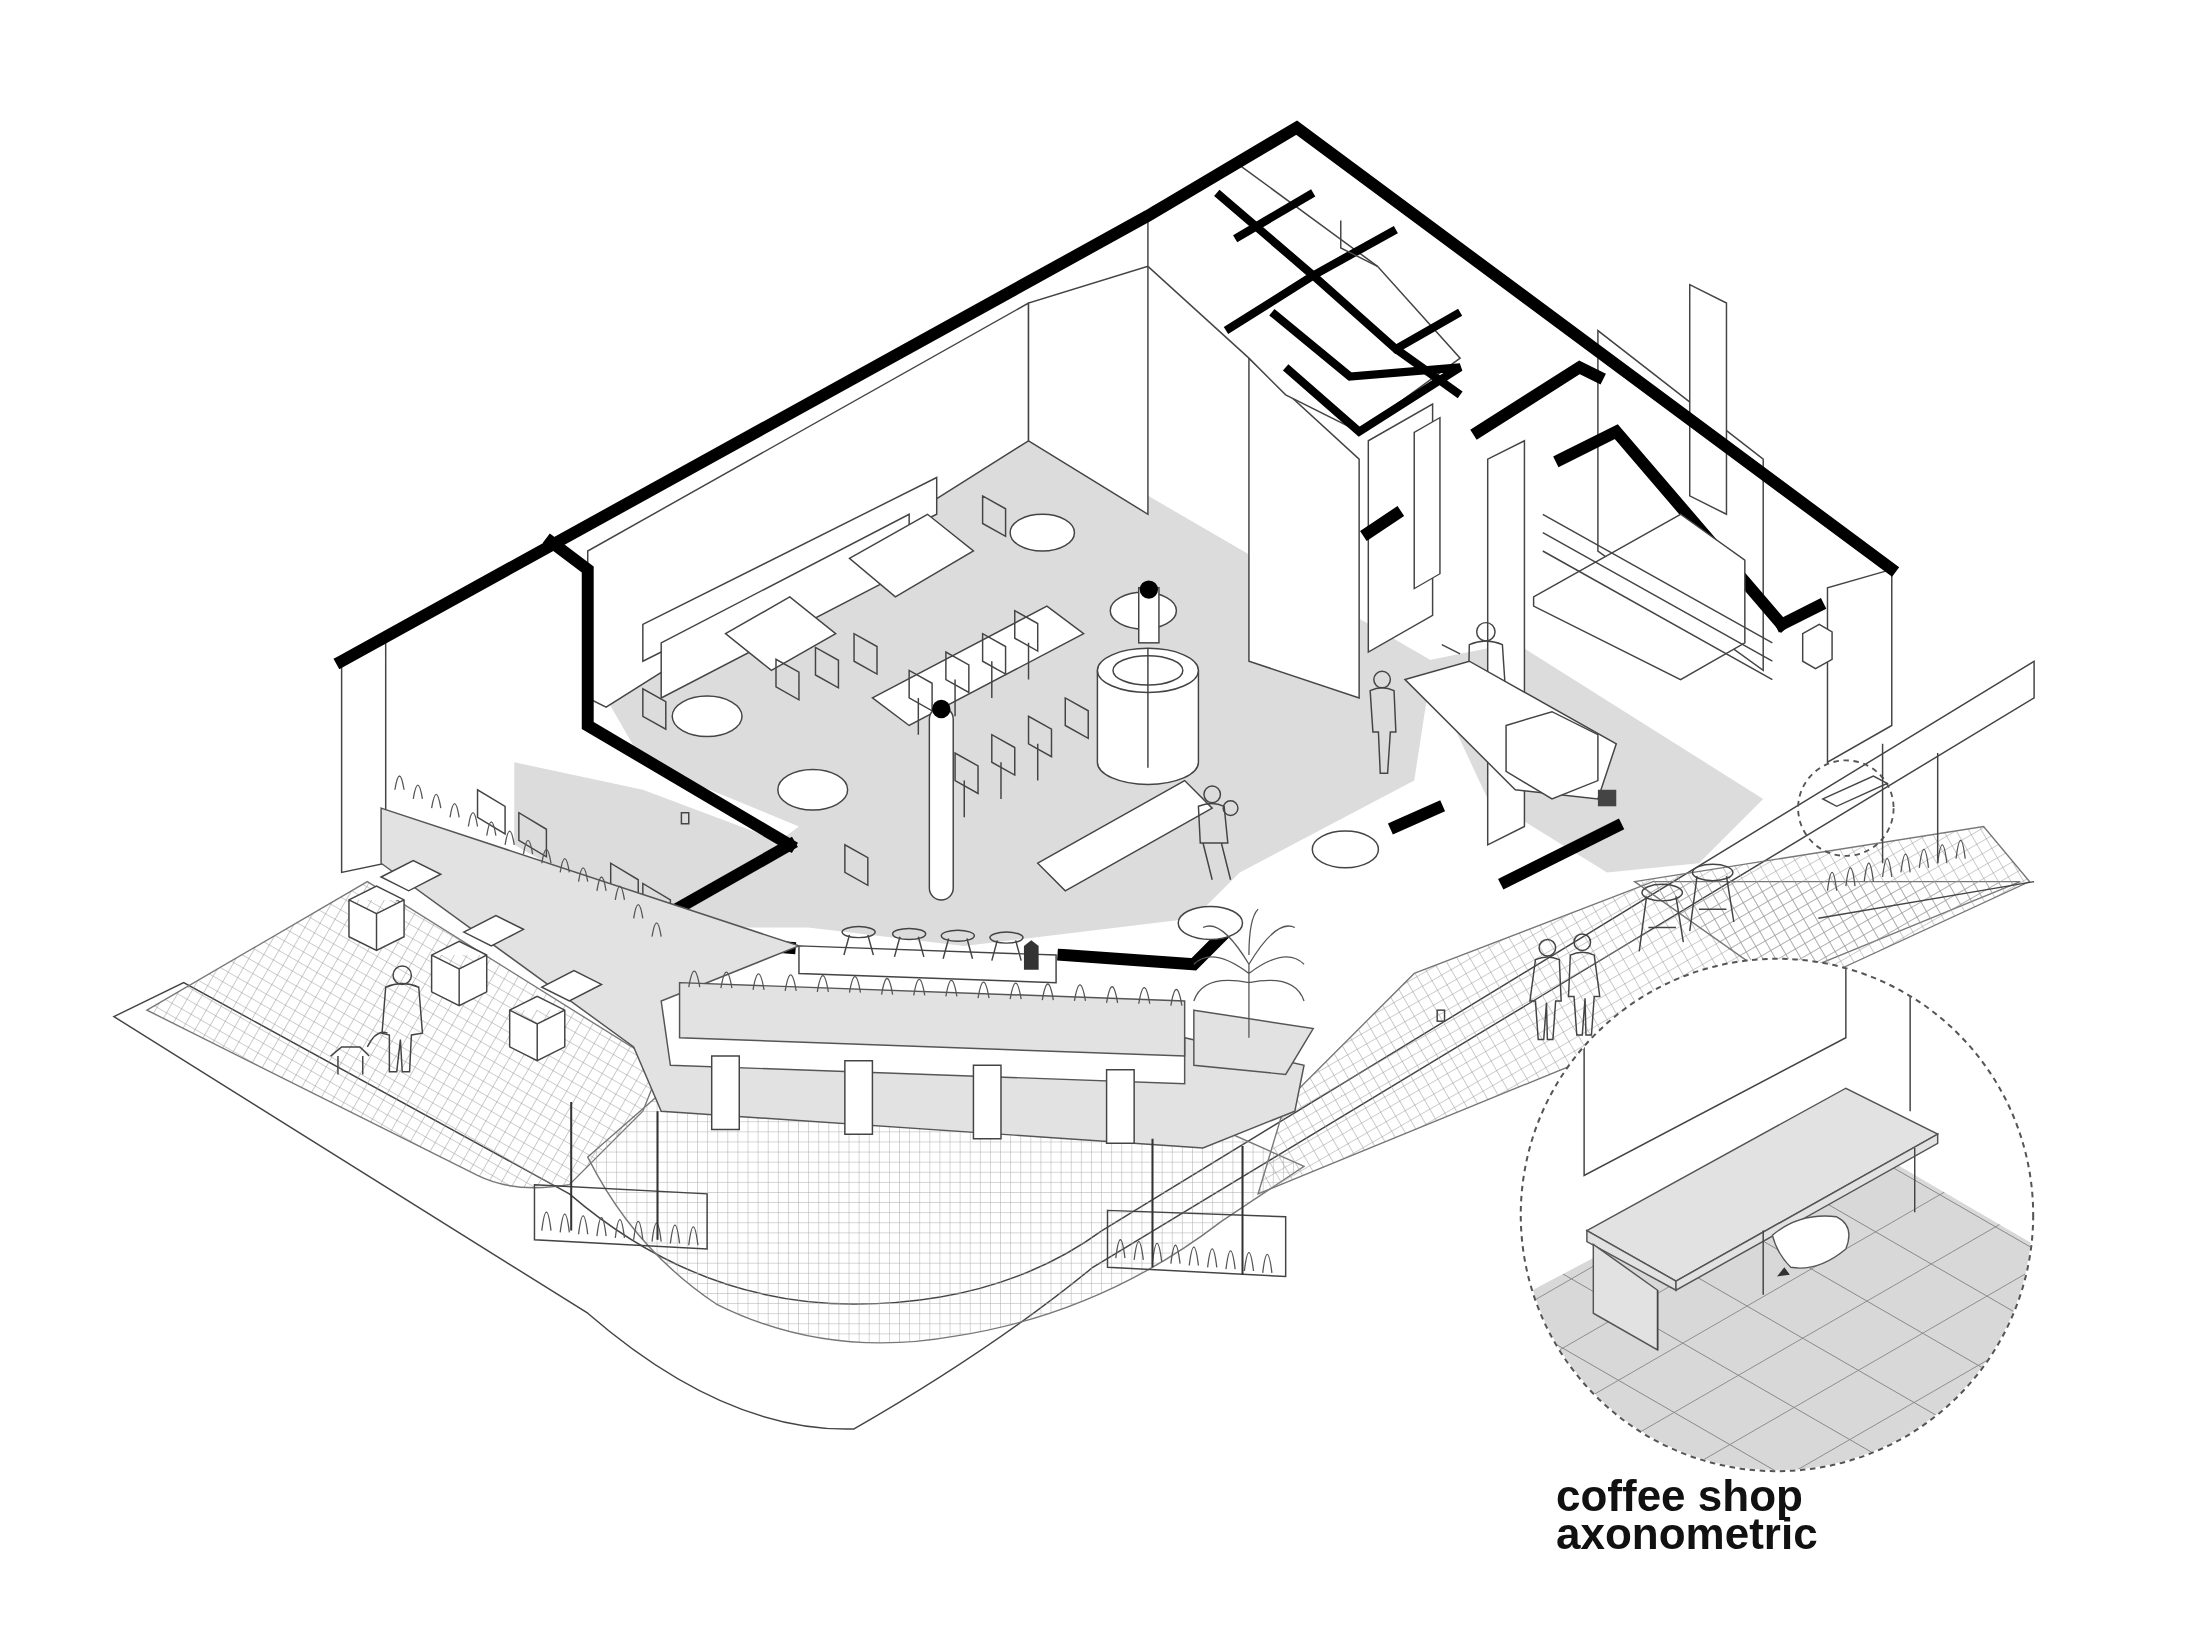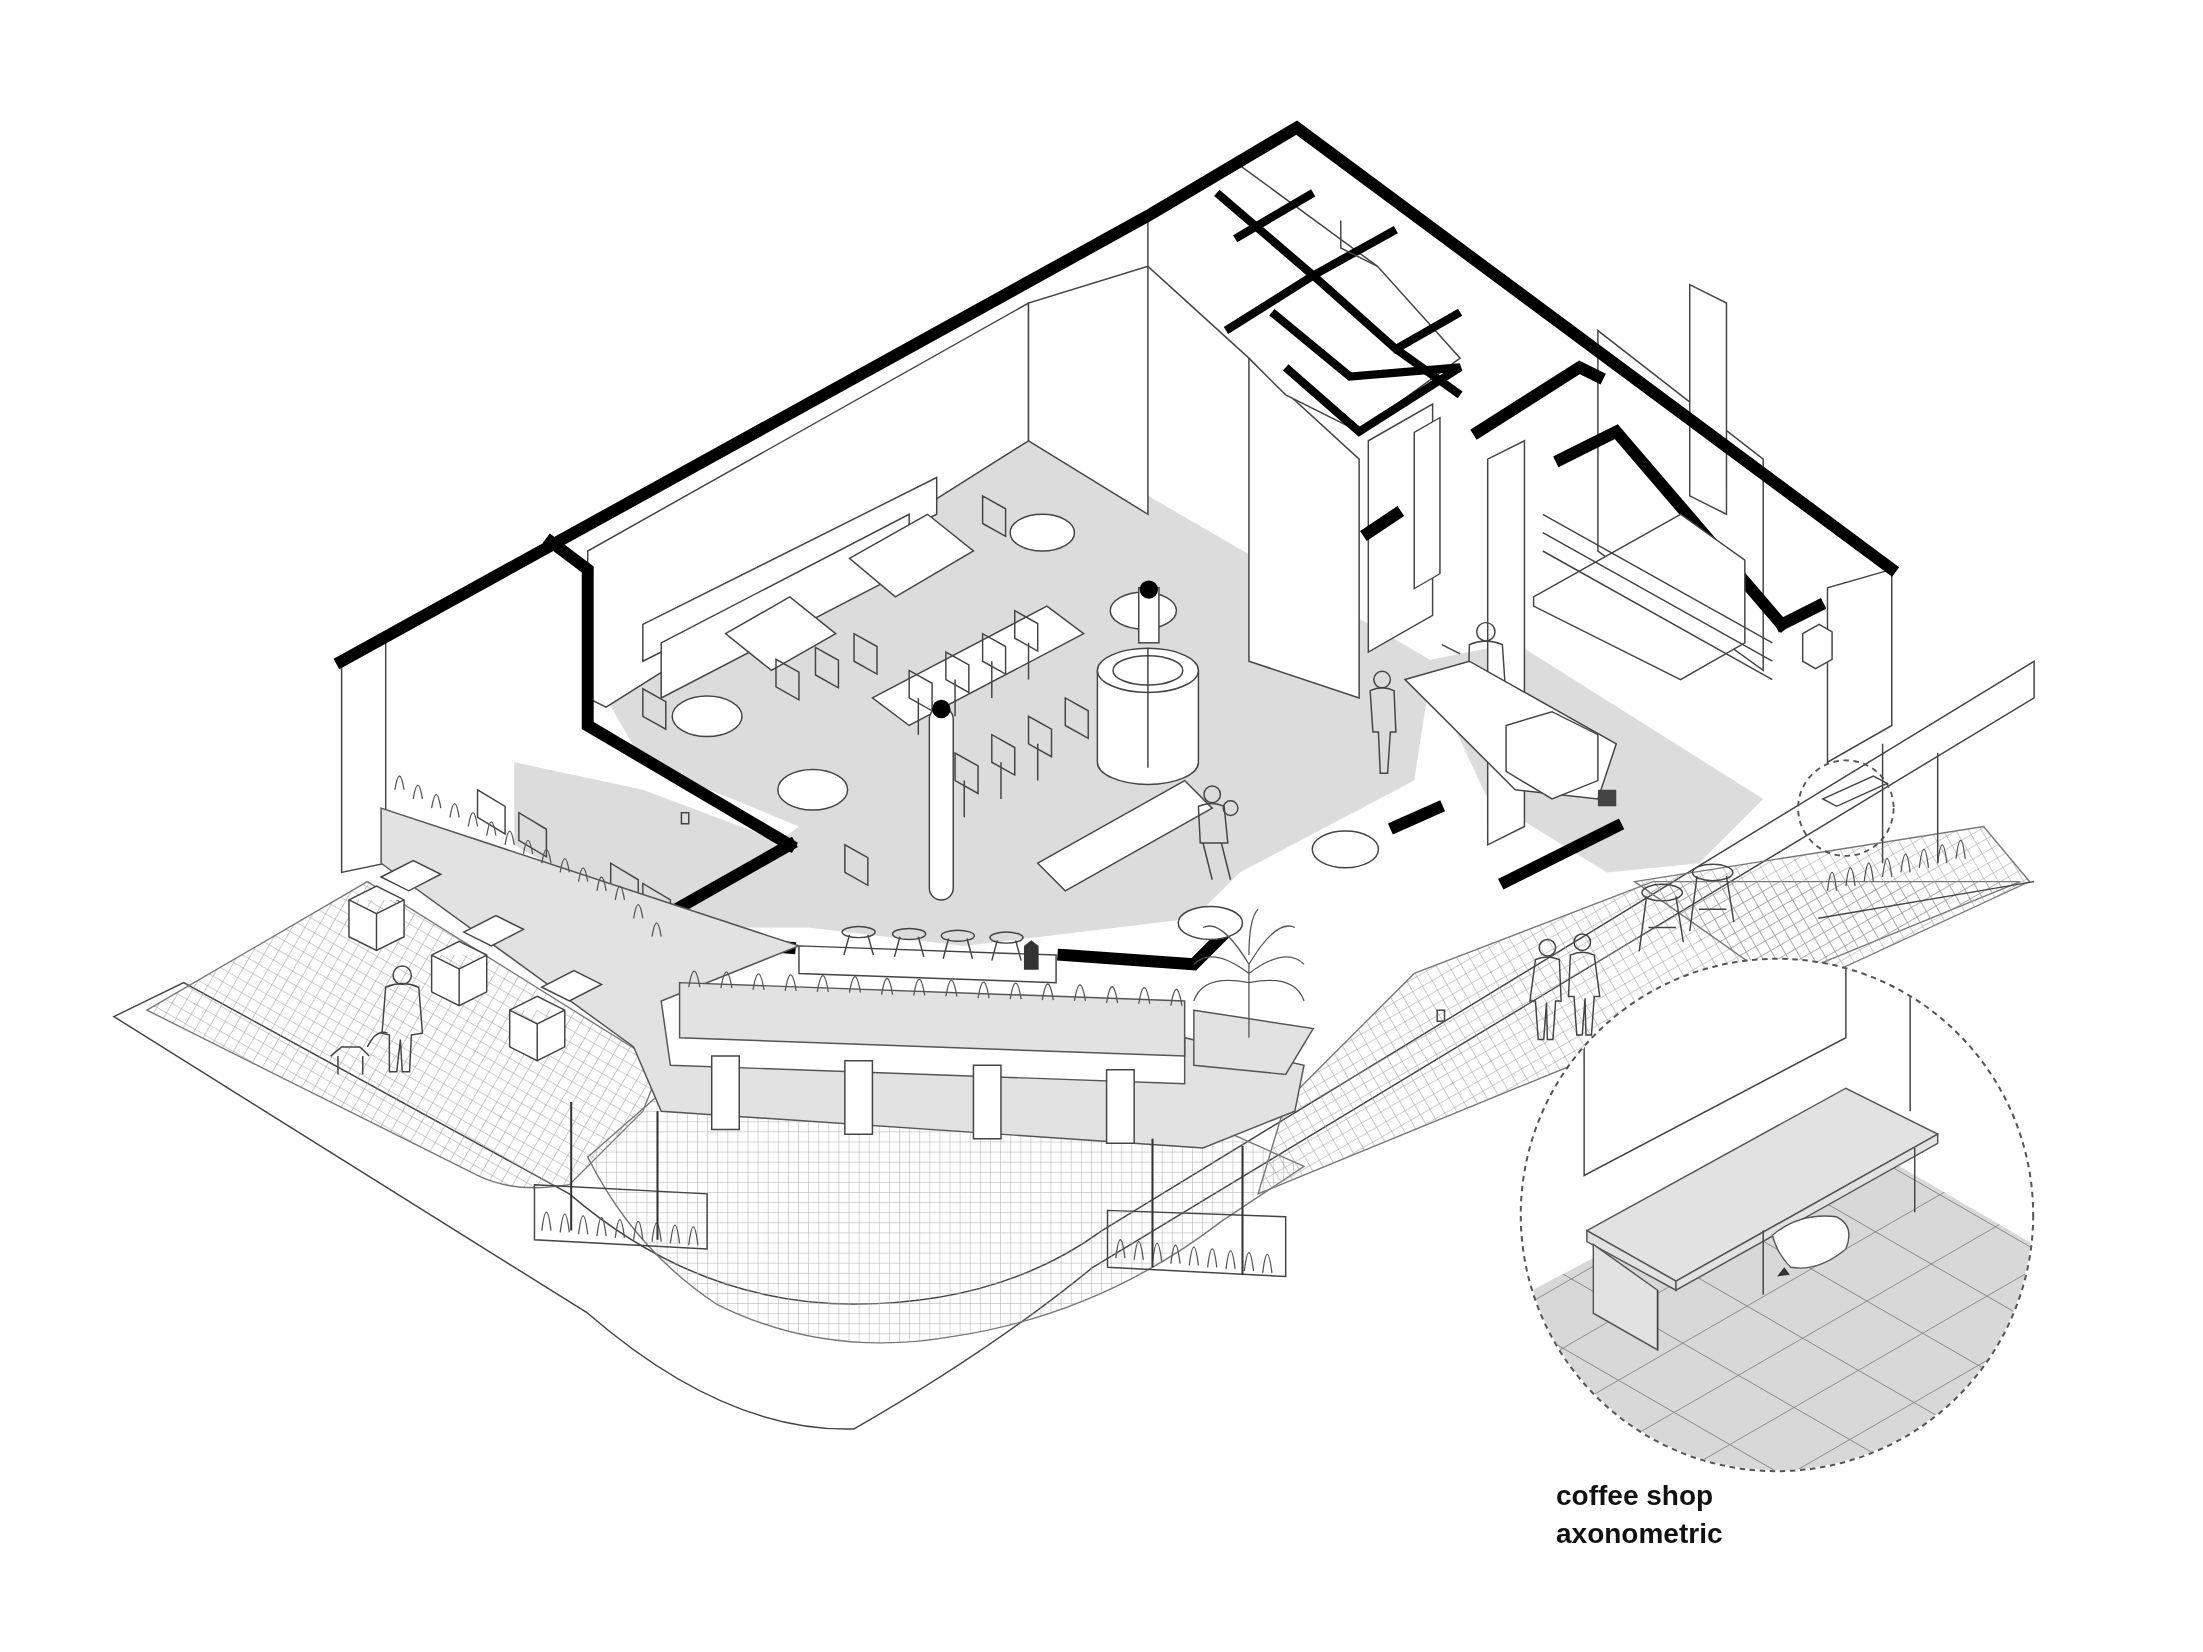--- a/index.html
+++ b/index.html
@@ -1,18 +1,18 @@
 <!DOCTYPE html>
 <html style="font-size:14.7px"><head>
 <meta charset="utf-8">
 <style>
   html, body { margin:0; padding:0; background:#ffffff; }
   body { width:2204px; height:1653px; position:relative; overflow:hidden; font-family:"Liberation Sans", sans-serif; }
   #drawing { position:absolute; left:0; top:0; width:2204px; height:1653px; }
-  .caption { position:absolute; left:1556px; top:1477px; font-family:"Liberation Sans", sans-serif; font-weight:bold; font-size:28px; line-height:38px; color:#111111; }
+  .caption { position:absolute; left:1556px; top:1477px; font-family:"Liberation Sans", sans-serif; font-weight:bold; font-size:44px; line-height:38px; color:#111111; }
   .caption div { white-space:nowrap; }
   .thin { fill:none; stroke:#444; stroke-width:1.6; }
   .med { fill:none; stroke:#333; stroke-width:2.2; }
   .wall { fill:none; stroke:#000; stroke-width:13; stroke-linejoin:miter; stroke-linecap:square; }
   .wallm { fill:none; stroke:#000; stroke-width:9; stroke-linejoin:miter; }
   .floor { fill:#dcdcdc; stroke:none; }
   .white { fill:#ffffff; stroke:#444; stroke-width:1.6; }
   .grayf { fill:#e2e2e2; stroke:#555; stroke-width:1.6; }
   .plant { fill:none; stroke:#555; stroke-width:1.4; }
 </style>

